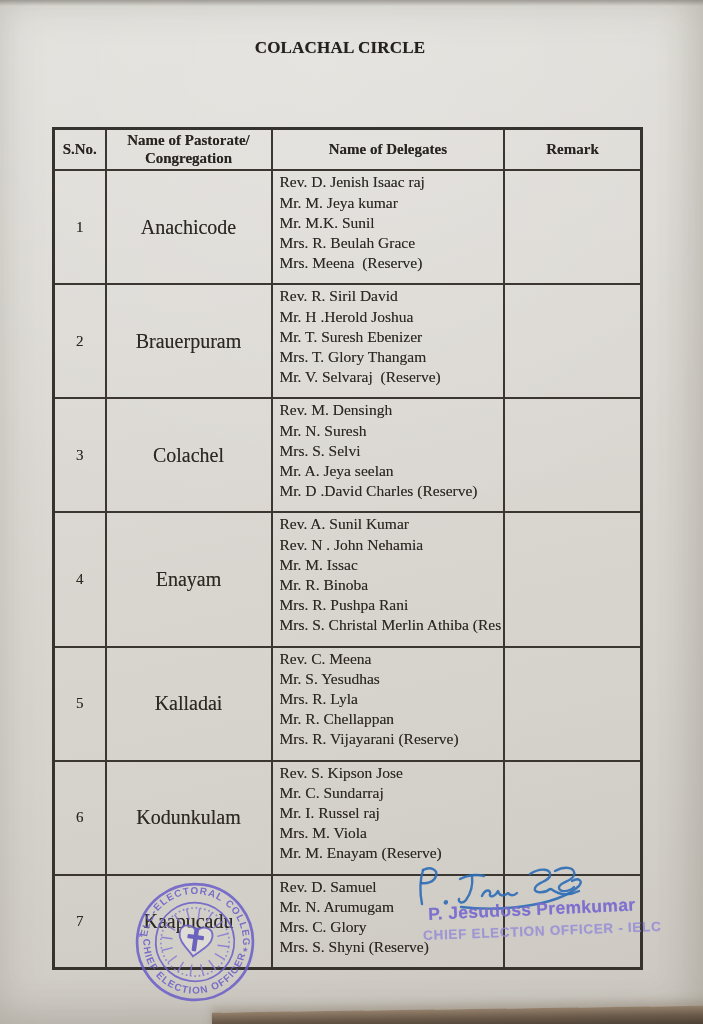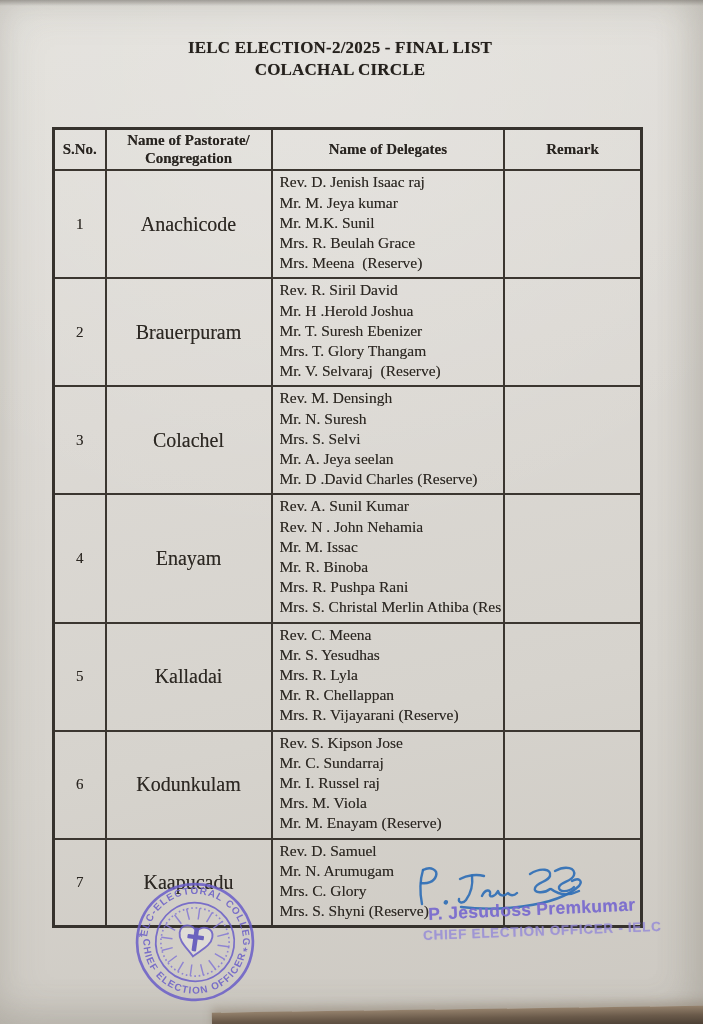--- a/index.html
+++ b/index.html
@@ -23,21 +23,21 @@
     text-shadow:0 0 .7px rgba(45,38,30,.55);}
   
   table.delegates{position:absolute;left:52px;top:127px;border-collapse:collapse;
     table-layout:fixed;color:#2c2823;
     border:3px solid #36322d;}
   table.delegates td, table.delegates th{border:2px solid #3b3630;overflow:hidden;
     text-shadow:0 0 .6px rgba(50,42,34,.5);}
   th{font-size:15px;line-height:1.18;font-weight:bold;color:#282420;text-align:center;padding:2px 1px;}
   td.sno{text-align:center;vertical-align:middle;font-size:15px;}
   td.past{text-align:center;vertical-align:middle;font-size:20px;}
-  td.dele{vertical-align:top;padding:1px 2px 4px 7px;font-size:15.5px;}
+  td.dele{vertical-align:top;padding:1px 2px 10px 7px;font-size:15.5px;}
   td.rem{background:transparent;}
   .dline{white-space:pre;line-height:20.2px;overflow:hidden;}
   tr.hr{height:41px;} tr.rh5{height:102px;} tr.rh6{height:119px;} tr.rh4{height:81px;}
   
   .seal{position:absolute;left:133px;top:880px;width:124px;height:124px;opacity:.85;
     filter:blur(.35px);}
   .seal .ring{fill:none;stroke:var(--seal);stroke-width:2.6;}
   .seal .inner{fill:none;stroke:var(--seal);stroke-width:1.7;}
   .seal .beads{fill:none;stroke:var(--seal-light);stroke-width:1.6;stroke-dasharray:1.6 2.6;}
   .seal .ray{stroke:var(--seal-light);stroke-width:1.4;}
@@ -58,21 +58,20 @@
     color:var(--stamp-light);transform:rotate(-2.2deg);letter-spacing:.7px;opacity:.8;
     text-shadow:0 0 1px rgba(130,118,210,.45);}
 </style>
 </head>
 <body>
 
 <div class="stage">
   <div class="photo-top-edge"></div>
 
   <header class="titles">
-    <div>IELC ELECTION-2/2025 - FINAL LIST</div>
     <div>COLACHAL CIRCLE</div>
   </header>
 
   <table class="delegates">
     <colgroup>
         <col style="width:52px">
         <col style="width:166px">
         <col style="width:223px">
         <col style="width:137px">
       </colgroup>

